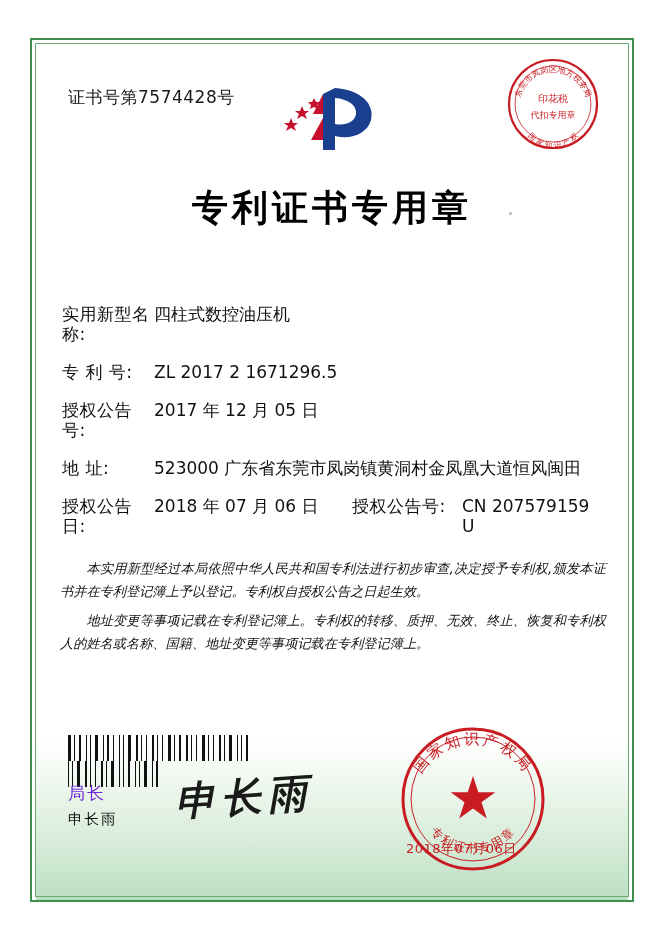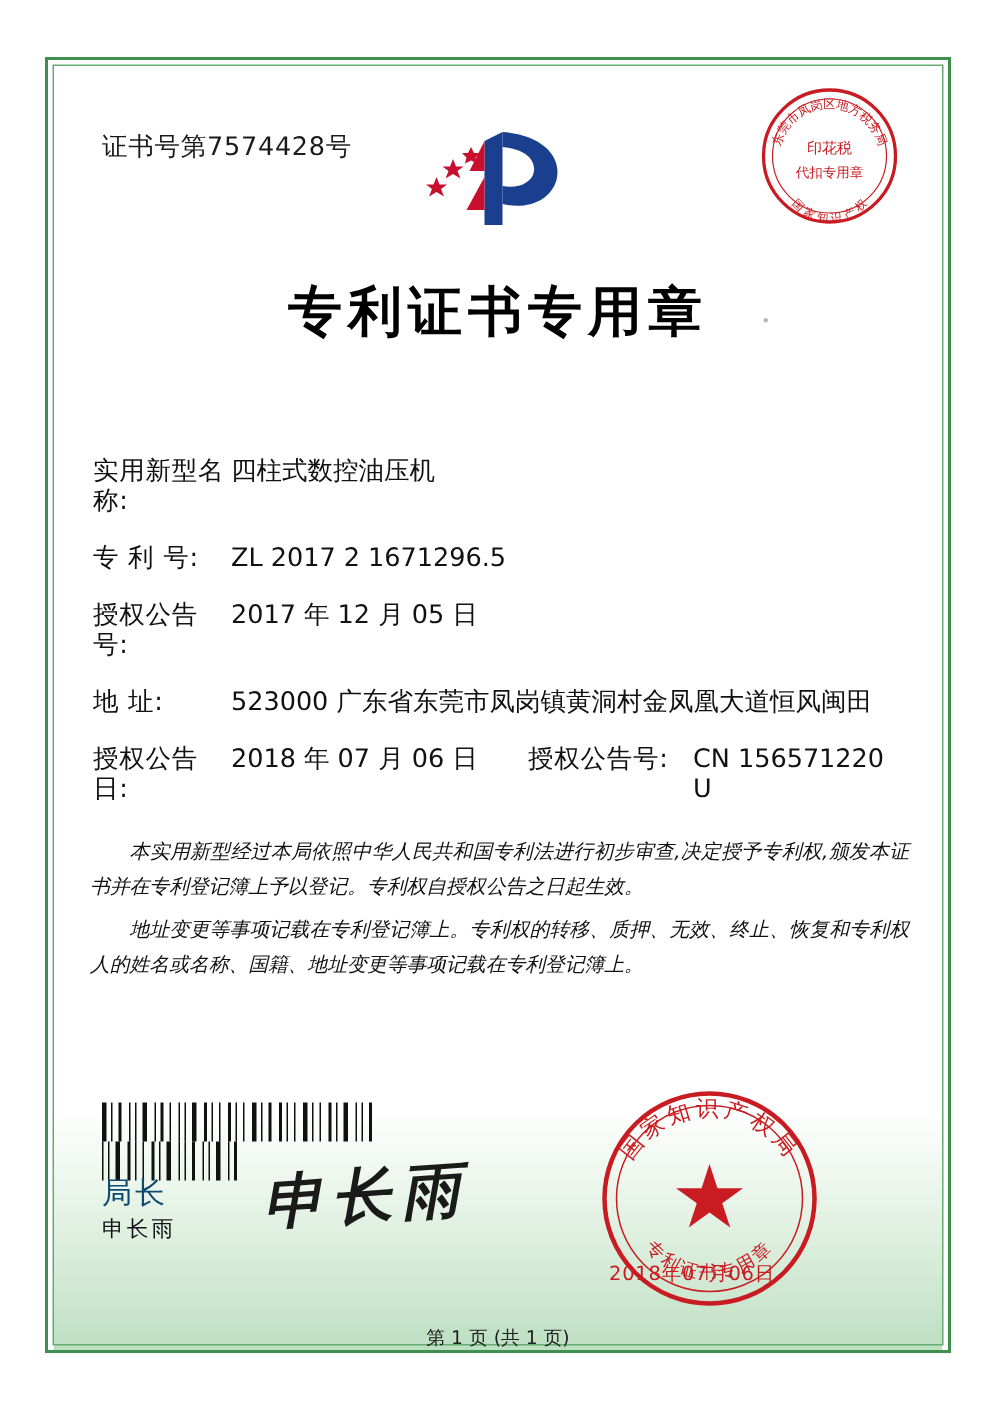--- a/index.html
+++ b/index.html
@@ -160,22 +160,22 @@
     height: 26px;
     background: #111;
     margin-right: 1px;
     vertical-align: top;
   }
   
   .sig-label {
     position: absolute;
     left: 68px;
     top: 782px;
-    font-size: 20px;
-    color: #0c4a6e;
+    font-size: 17px;
+    color: #6d28d9;
     letter-spacing: 2px;
   }
   .sig-name {
     position: absolute;
     left: 68px;
     top: 810px;
     font-size: 14.5px;
     color: #111;
     letter-spacing: 2px;
   }
@@ -290,21 +290,21 @@
       </div>
 
 
       <div class="row">
         <span class="lbl">地 址:</span><span class="val">523000 广东省东莞市凤岗镇黄洞村金凤凰大道恒风闽田</span>
       </div>
 
       <div class="row">
         <span class="lbl">授权公告日:</span><span class="val">2018 年 07 月 06 日</span>
         <span class="lbl-r">授权公告号:</span>
-        <span class="val-r">CN 156571220 U</span>
+        <span class="val-r">CN 207579159 U</span>
       </div>
 
     </div>
 
     <div class="paras">
       <p>本实用新型经过本局依照中华人民共和国专利法进行初步审查,决定授予专利权,颁发本证书并在专利登记簿上予以登记。专利权自授权公告之日起生效。</p>
       <p>地址变更等事项记载在专利登记簿上。专利权的转移、质押、无效、终止、恢复和专利权人的姓名或名称、国籍、地址变更等事项记载在专利登记簿上。</p>
     </div>
 
     <div class="barcode" id="barcode"><i style="width:3px;"></i><i style="width:1px;background:transparent;"></i><i style="width:1px;"></i><i style="width:2px;background:transparent;"></i><i style="width:2px;"></i><i style="width:3px;background:transparent;"></i><i style="width:1px;"></i><i style="width:1px;background:transparent;"></i><i style="width:1px;"></i><i style="width:2px;background:transparent;"></i><i style="width:3px;"></i><i style="width:3px;background:transparent;"></i><i style="width:1px;"></i><i style="width:1px;background:transparent;"></i><i style="width:2px;"></i><i style="width:2px;background:transparent;"></i><i style="width:1px;"></i><i style="width:3px;background:transparent;"></i><i style="width:1px;"></i><i style="width:1px;background:transparent;"></i><i style="width:1px;"></i><i style="width:2px;background:transparent;"></i><i style="width:3px;"></i><i style="width:3px;background:transparent;"></i><i style="width:2px;"></i><i style="width:1px;background:transparent;"></i><i style="width:1px;"></i><i style="width:2px;background:transparent;"></i><i style="width:1px;"></i><i style="width:3px;background:transparent;"></i><i style="width:2px;"></i><i style="width:1px;background:transparent;"></i><i style="width:1px;"></i><i style="width:2px;background:transparent;"></i><i style="width:1px;"></i><i style="width:3px;background:transparent;"></i><i style="width:3px;"></i><i style="width:1px;background:transparent;"></i><i style="width:1px;"></i><i style="width:2px;background:transparent;"></i><i style="width:2px;"></i><i style="width:3px;background:transparent;"></i><i style="width:2px;"></i><i style="width:1px;background:transparent;"></i><i style="width:1px;"></i><i style="width:2px;background:transparent;"></i><i style="width:1px;"></i><i style="width:3px;background:transparent;"></i><i style="width:3px;"></i><i style="width:1px;background:transparent;"></i><i style="width:1px;"></i><i style="width:2px;background:transparent;"></i><i style="width:1px;"></i><i style="width:3px;background:transparent;"></i><i style="width:2px;"></i><i style="width:1px;background:transparent;"></i><i style="width:1px;"></i><i style="width:2px;background:transparent;"></i><i style="width:3px;"></i><i style="width:3px;background:transparent;"></i><i style="width:1px;"></i><i style="width:1px;background:transparent;"></i><i style="width:1px;"></i><i style="width:2px;background:transparent;"></i><i style="width:2px;"></i><i style="width:3px;background:transparent;"></i><i style="width:1px;"></i><i style="width:1px;background:transparent;"></i><i style="width:1px;"></i><i style="width:2px;background:transparent;"></i><i style="width:3px;"></i><i style="width:3px;background:transparent;"></i><i style="width:2px;"></i><i style="width:1px;background:transparent;"></i><i style="width:1px;"></i><i style="width:2px;background:transparent;"></i><i style="width:1px;"></i><i style="width:3px;background:transparent;"></i><i style="width:2px;"></i><i style="width:1px;background:transparent;"></i><i style="width:1px;"></i><i style="width:2px;background:transparent;"></i><i style="width:3px;"></i><i style="width:3px;background:transparent;"></i><i style="width:1px;"></i><i style="width:1px;background:transparent;"></i><i style="width:1px;"></i><i style="width:2px;background:transparent;"></i><i style="width:2px;"></i><i style="width:3px;background:transparent;"></i><i style="width:1px;"></i><i style="width:1px;background:transparent;"></i><i style="width:1px;"></i><i style="width:2px;background:transparent;"></i><i style="width:3px;"></i><i style="width:3px;background:transparent;"></i><i style="width:1px;"></i><i style="width:1px;background:transparent;"></i><i style="width:2px;"></i><i style="width:2px;background:transparent;"></i></div>
@@ -324,16 +324,15 @@
         <path id="sealBot" d="M 22 88 A 55 55 0 0 0 128 88" fill="none"></path>
         <text font-size="12" fill="#c81c22" letter-spacing="2" font-family="DejaVu Sans, sans-serif">
           <textPath href="#sealBot" startOffset="50%" text-anchor="middle">专利证书专用章</textPath>
         </text>
         <polygon points="75,52 80.3,68.2 97.3,68.2 83.5,78.2 88.8,94.4 75,84.4 61.2,94.4 66.5,78.2 52.7,68.2 69.7,68.2" fill="#c81c22"></polygon>
       </svg>
     </div>
 
     <div class="seal-date">2018年07月06日</div>
 
-    <div class="footer">第 1 页 (共 1 页)</div>
 
   </div>
 </div>
 
 </body></html>

